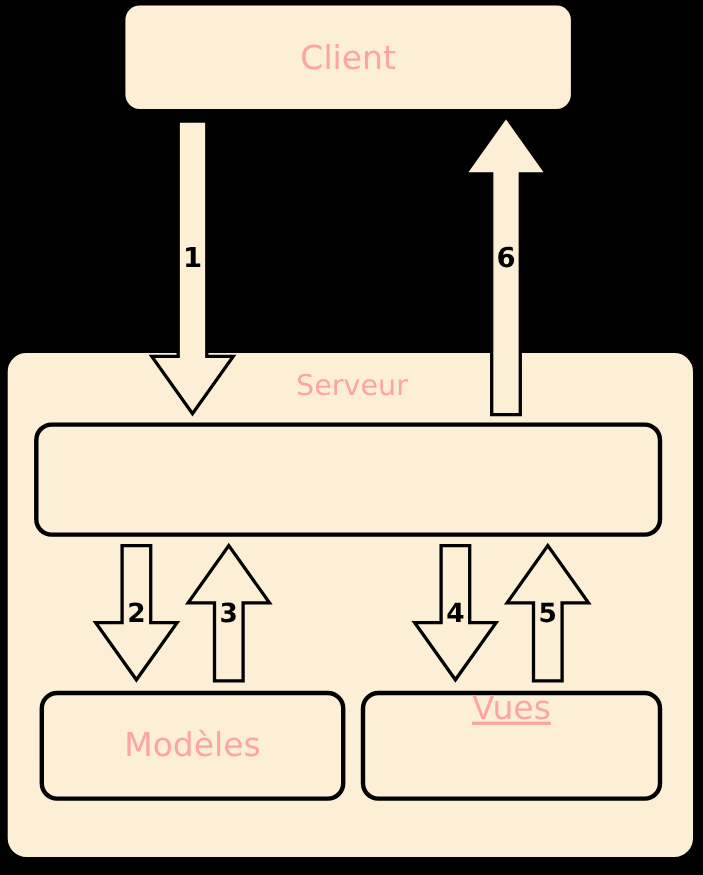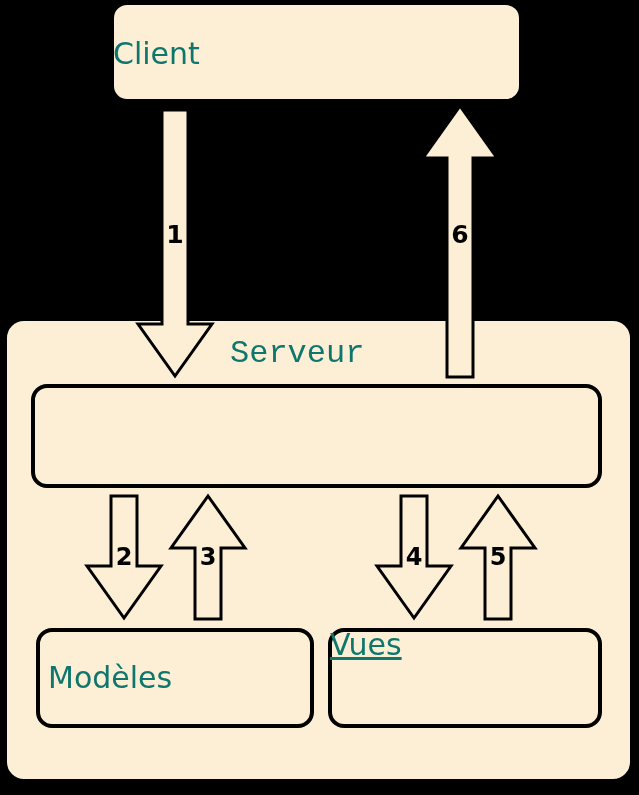--- a/index.html
+++ b/index.html
@@ -22,33 +22,32 @@
   svg.canvas {
     position: absolute;
     left: 0;
     top: 0;
     width: 639px;
     height: 795px;
     display: block;
   }
   .box-label {
     position: absolute;
-    color: #0f766e;
+    color: #fca5a5;
     font-family: "DejaVu Sans", "Liberation Sans", sans-serif;
-    text-align: left;
+    text-align: center;
     white-space: nowrap;
     pointer-events: none;
     line-height: 1;
   }
   .node-label {
     font-size: 30px;
   }
   .container-label {
-    font-size: 32px;
-    font-family: Liberation Mono, monospace;
+    font-size: 26px;
   }
   .arrow-num {
     position: absolute;
     color: #000000;
     font-family: "DejaVu Sans", "Liberation Sans", sans-serif;
     font-weight: bold;
     font-size: 25px;
     text-align: center;
     white-space: nowrap;
     pointer-events: none;
@@ -115,21 +114,21 @@
     <rect x="38" y="630" width="274" height="96" rx="14" ry="14" fill="#FCEFD5" stroke="#000000" stroke-width="4"></rect>
 
     <rect x="330" y="630" width="270" height="96" rx="14" ry="14" fill="#FCEFD5" stroke="#000000" stroke-width="4"></rect>
   </svg>
 
   <div class="box-label node-label" style="left:113px; top:39px; width:407px;">Client</div>
 
   <div class="box-label container-label" style="left:230px; top:338px; width:180px;">Serveur</div>
 
 
-  <div class="box-label node-label" style="left:48px; top:663px; width:274px;">Modèles</div>
+  <div class="box-label node-label" style="left:38px; top:663px; width:274px;">Modèles</div>
 
   <div class="box-label node-label" style="left:330px; top:630px; width:270px;text-decoration:underline;">Vues</div>
 
   <div class="arrow-num" style="left:155px; top:222px; width:40px;">1</div>
 
   <div class="arrow-num small" style="left:104px; top:545px; width:40px;">2</div>
 
   <div class="arrow-num small" style="left:188px; top:545px; width:40px;">3</div>
 
   <div class="arrow-num small" style="left:394px; top:545px; width:40px;">4</div>

